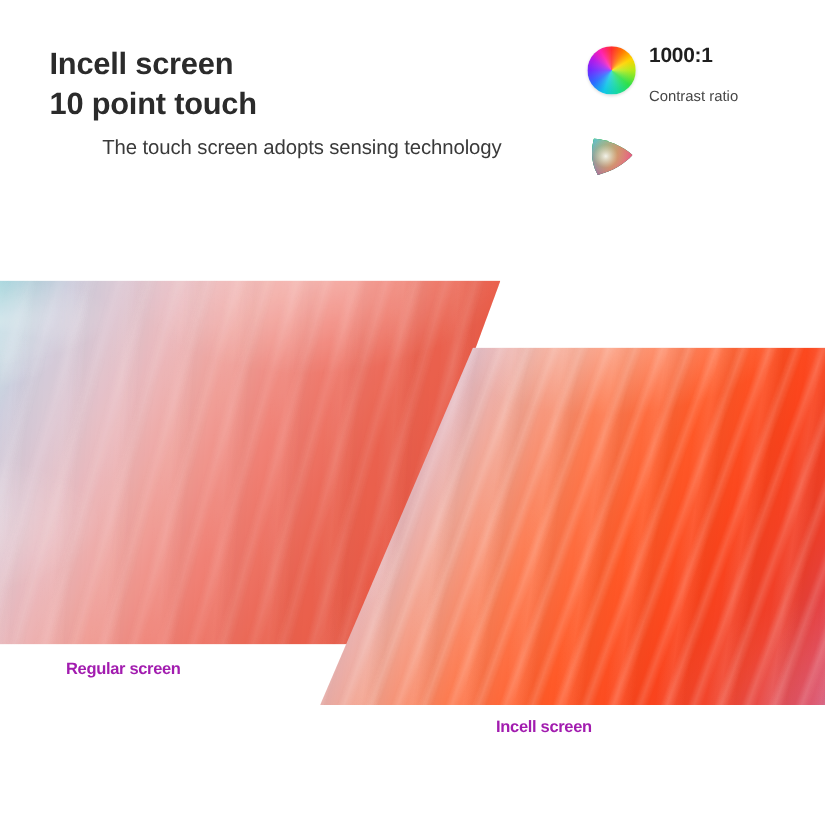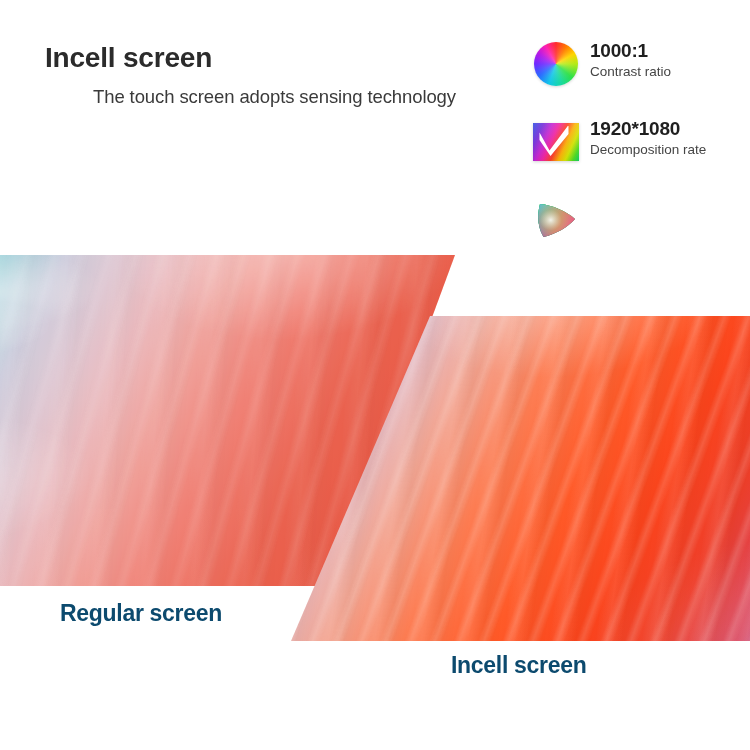--- a/index.html
+++ b/index.html
@@ -74,21 +74,21 @@
     color: #1f1f1f;
     line-height: 1.12;
     letter-spacing: -0.2px;
     white-space: nowrap;
   }
   .spec-label {
     font-size: 13.5px;
     font-weight: 400;
     color: #454545;
     line-height: 1.3;
-    margin-top: 2px;
+    margin-top: 18px;
     white-space: nowrap;
   }
 
   
   .icon-wheel {
     position: absolute;
     left: 2px; top: 2px;
     width: 44px; height: 44px;
     border-radius: 50%;
     background:
@@ -252,66 +252,52 @@
       radial-gradient(ellipse 96px 30px at 9% 24%, rgba(255,255,255,0.48) 0%, rgba(255,255,255,0) 72%),
       radial-gradient(ellipse 190px 80px at 3% 55%, rgba(255,255,255,0.30) 0%, rgba(255,255,255,0) 70%),
       radial-gradient(ellipse 220px 110px at 58% 8%, rgba(255,255,255,0.30) 0%, rgba(255,255,255,0) 72%),
       radial-gradient(ellipse 240px 130px at 92% 90%, rgba(255,255,255,0.12) 0%, rgba(255,255,255,0) 75%);
     transform: rotate(-3deg) scale(1.04);
   }
 
   
   .caption {
     position: absolute;
-    font-size: 23px;
+    font-size: 15px;
     font-weight: 700;
-    color: #0c4a6e;
+    color: #a21caf;
     letter-spacing: -0.3px;
     white-space: nowrap;
   }
   #caption-left  { left: 60px;  top: 600px; }
   #caption-right { left: 451px; top: 652px; }
 </style>
 </head>
 <body>
 
 <div id="page">
 
   <div class="headings">
     <div class="h-line">Incell screen</div>
+    <div class="h-line">10 point touch</div>
     <div class="h-sub">The touch screen adopts sensing technology</div>
   </div>
 
   <div class="specs">
 
     <div class="spec-row">
       <div class="spec-icon">
         <div class="icon-wheel"></div>
       </div>
       <div class="spec-text">
         <div class="spec-value">1000:1</div>
         <div class="spec-label">Contrast ratio</div>
       </div>
     </div>
 
-    <div class="spec-row">
-      <div class="spec-icon">
-        <div class="icon-check-sq">
-          <div class="tick">
-            <svg width="32" height="30" viewBox="0 0 32 30" aria-hidden="true">
-              <path d="M1.5 6.5 L11.5 24.5 L30.5 -1 L30.5 8 L12.5 30 L1.5 14 Z" fill="#ffffff"></path>
-            </svg>
-          </div>
-        </div>
-      </div>
-      <div class="spec-text">
-        <div class="spec-value">1920*1080</div>
-        <div class="spec-label">Decomposition rate</div>
-      </div>
-    </div>
 
     <div class="spec-row">
       <div class="spec-icon">
         <div class="icon-gamut">
           <svg width="44" height="42" viewBox="0 0 44 42" aria-hidden="true">
             <defs>
               <radialGradient id="gamutG" cx="38%" cy="50%" r="78%">
                 <stop offset="0%" stop-color="#f2f2ea"></stop>
                 <stop offset="32%" stop-color="#d9d98f" stop-opacity="0.55"></stop>
                 <stop offset="100%" stop-color="#ffffff" stop-opacity="0"></stop>

